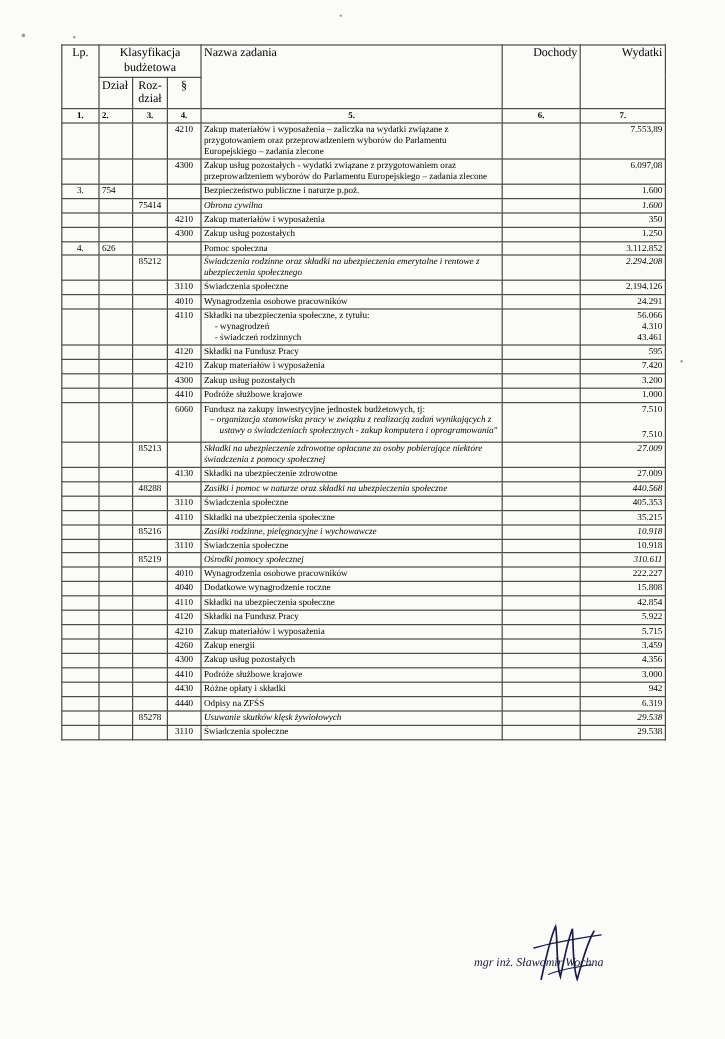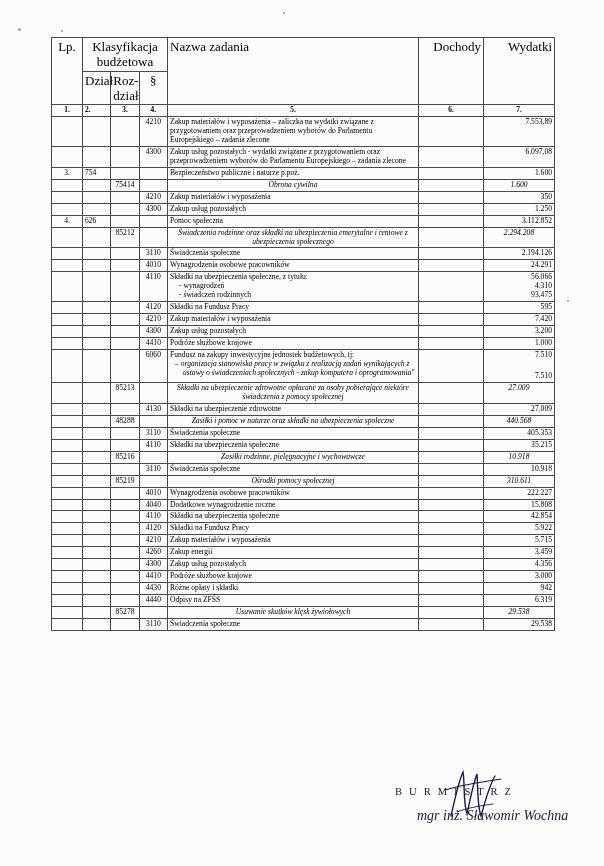--- a/index.html
+++ b/index.html
@@ -51,54 +51,54 @@
   .c-dzial   { width: 34px;  text-align: left; }
   .c-rozdz   { width: 38px;  text-align: center; margin-left: 44px; }
   .c-par     { width: 30px;  text-align: center; }
   .c-nazwa   { width: 246px; text-align: left; }
   .c-doch    { width: 60px;  text-align: right; }
   .c-wyd     { width: 66px;  text-align: right; }
 
   thead td {
     text-align: center;
     vertical-align: middle;
-    font-size: 13px;
+    font-size: 10px;
     padding: 3px 2px;
   }
   thead .numrow td {
     font-weight: bold;
     font-size: 7.4px;
     padding: 1px 2px;
   }
   .bold { font-weight: bold; }
-  .ital { font-style: italic; text-align: center; }
+  .ital { font-style: italic; }
   .center { text-align: center; }
   .nm { padding-left: 3px; }
   .indent { padding-left: 9px; display: block; }
   .dash-item { display: block; padding-left: 13px; text-indent: -8px; font-style: italic; }
 
   .sig {
     position: absolute;
     left: 395px;
     top: 786px;
     width: 200px;
     text-align: left;
     font-family: "Liberation Serif", serif;
   }
   .sig .title {
     font-size: 10.5px;
     letter-spacing: 2.2px;
     color: #1a1a3a;
   }
   .sig .name {
-    font-size: 14px;
+    font-size: 10px;
     font-style: italic;
     color: #1a1a3a;
     margin-top: 11px;
-    margin-left: 22px;
+    margin-left: 0;
   }
   .scribble {
     position: absolute;
     left: 437px;
     top: 768px;
     width: 70px;
     height: 52px;
     pointer-events: none;
   }
 </style>
@@ -228,21 +228,21 @@
             <td class="c-doch"></td>
             <td class="c-wyd "><span>24.291</span></td>
           </tr>
           <tr>
             <td class="c-lp"></td>
             <td class="c-dzial"></td>
             <td class="c-rozdz"></td>
             <td class="c-par">4110</td>
             <td class="c-nazwa nm "><span>Składki na ubezpieczenia społeczne, z tytułu:</span><span class="indent">- wynagrodzeń</span><span class="indent">- świadczeń rodzinnych</span></td>
             <td class="c-doch"></td>
-            <td class="c-wyd "><span>56.066</span><span style="display: block;">4.310</span><span style="display: block;">93.475</span></td>
+            <td class="c-wyd "><span>56.066</span><span style="display: block;">4.310</span><span style="display: block;">43.461</span></td>
           </tr>
           <tr>
             <td class="c-lp"></td>
             <td class="c-dzial"></td>
             <td class="c-rozdz"></td>
             <td class="c-par">4120</td>
             <td class="c-nazwa nm "><span>Składki na Fundusz Pracy</span></td>
             <td class="c-doch"></td>
             <td class="c-wyd "><span>595</span></td>
           </tr>
@@ -466,17 +466,16 @@
     </table>
   </div>
 
   <svg class="scribble" viewBox="0 0 70 52">
     <path d="M14,48 C18,30 22,12 26,4 C28,16 26,34 30,46 C33,32 36,16 40,6 C41,20 40,36 44,48 C48,34 52,18 58,8" fill="none" stroke="#1b1b4a" stroke-width="1.4" stroke-linecap="round"></path>
     <path d="M8,22 C24,17 44,14 64,11" fill="none" stroke="#1b1b4a" stroke-width="1.1" stroke-linecap="round"></path>
     <path d="M20,44 C30,40 42,38 56,36" fill="none" stroke="#1b1b4a" stroke-width="0.9" stroke-linecap="round"></path>
   </svg>
 
   <div class="sig">
-    <div class="title">B U R M I S T R Z</div>
     <div class="name">mgr inż. Sławomir Wochna</div>
   </div>
 
 </div>
 
 </body></html>

